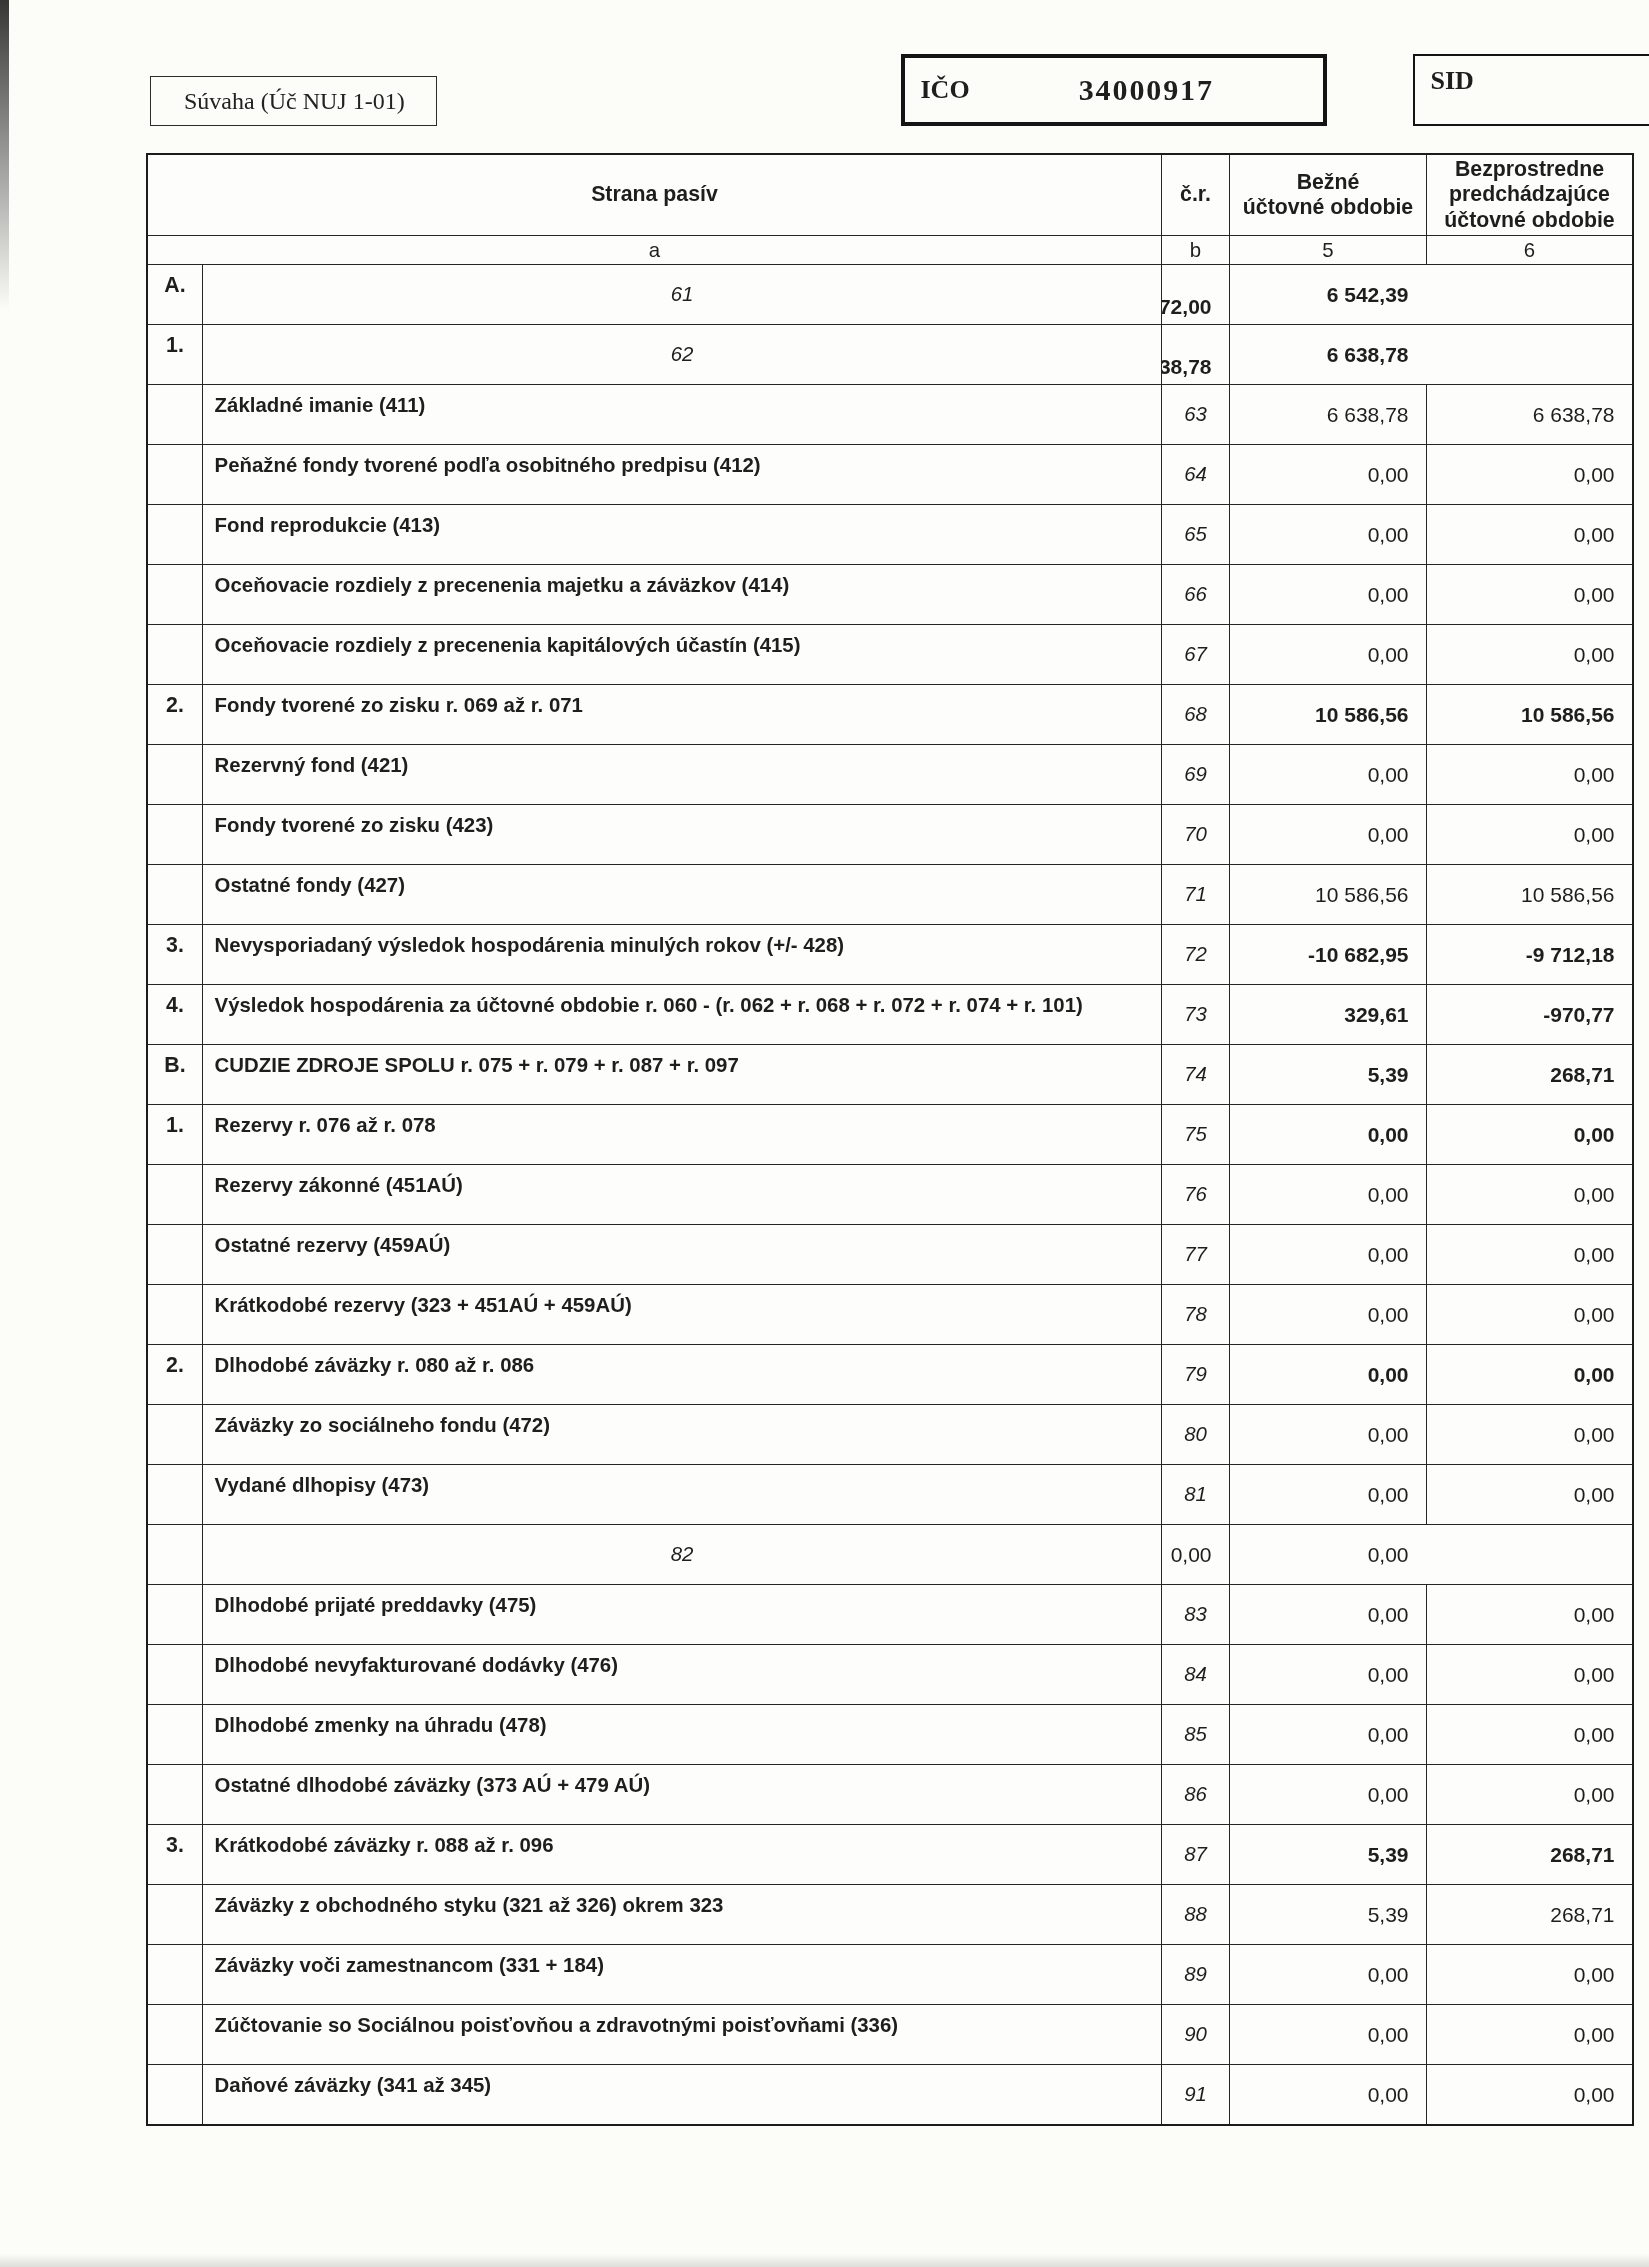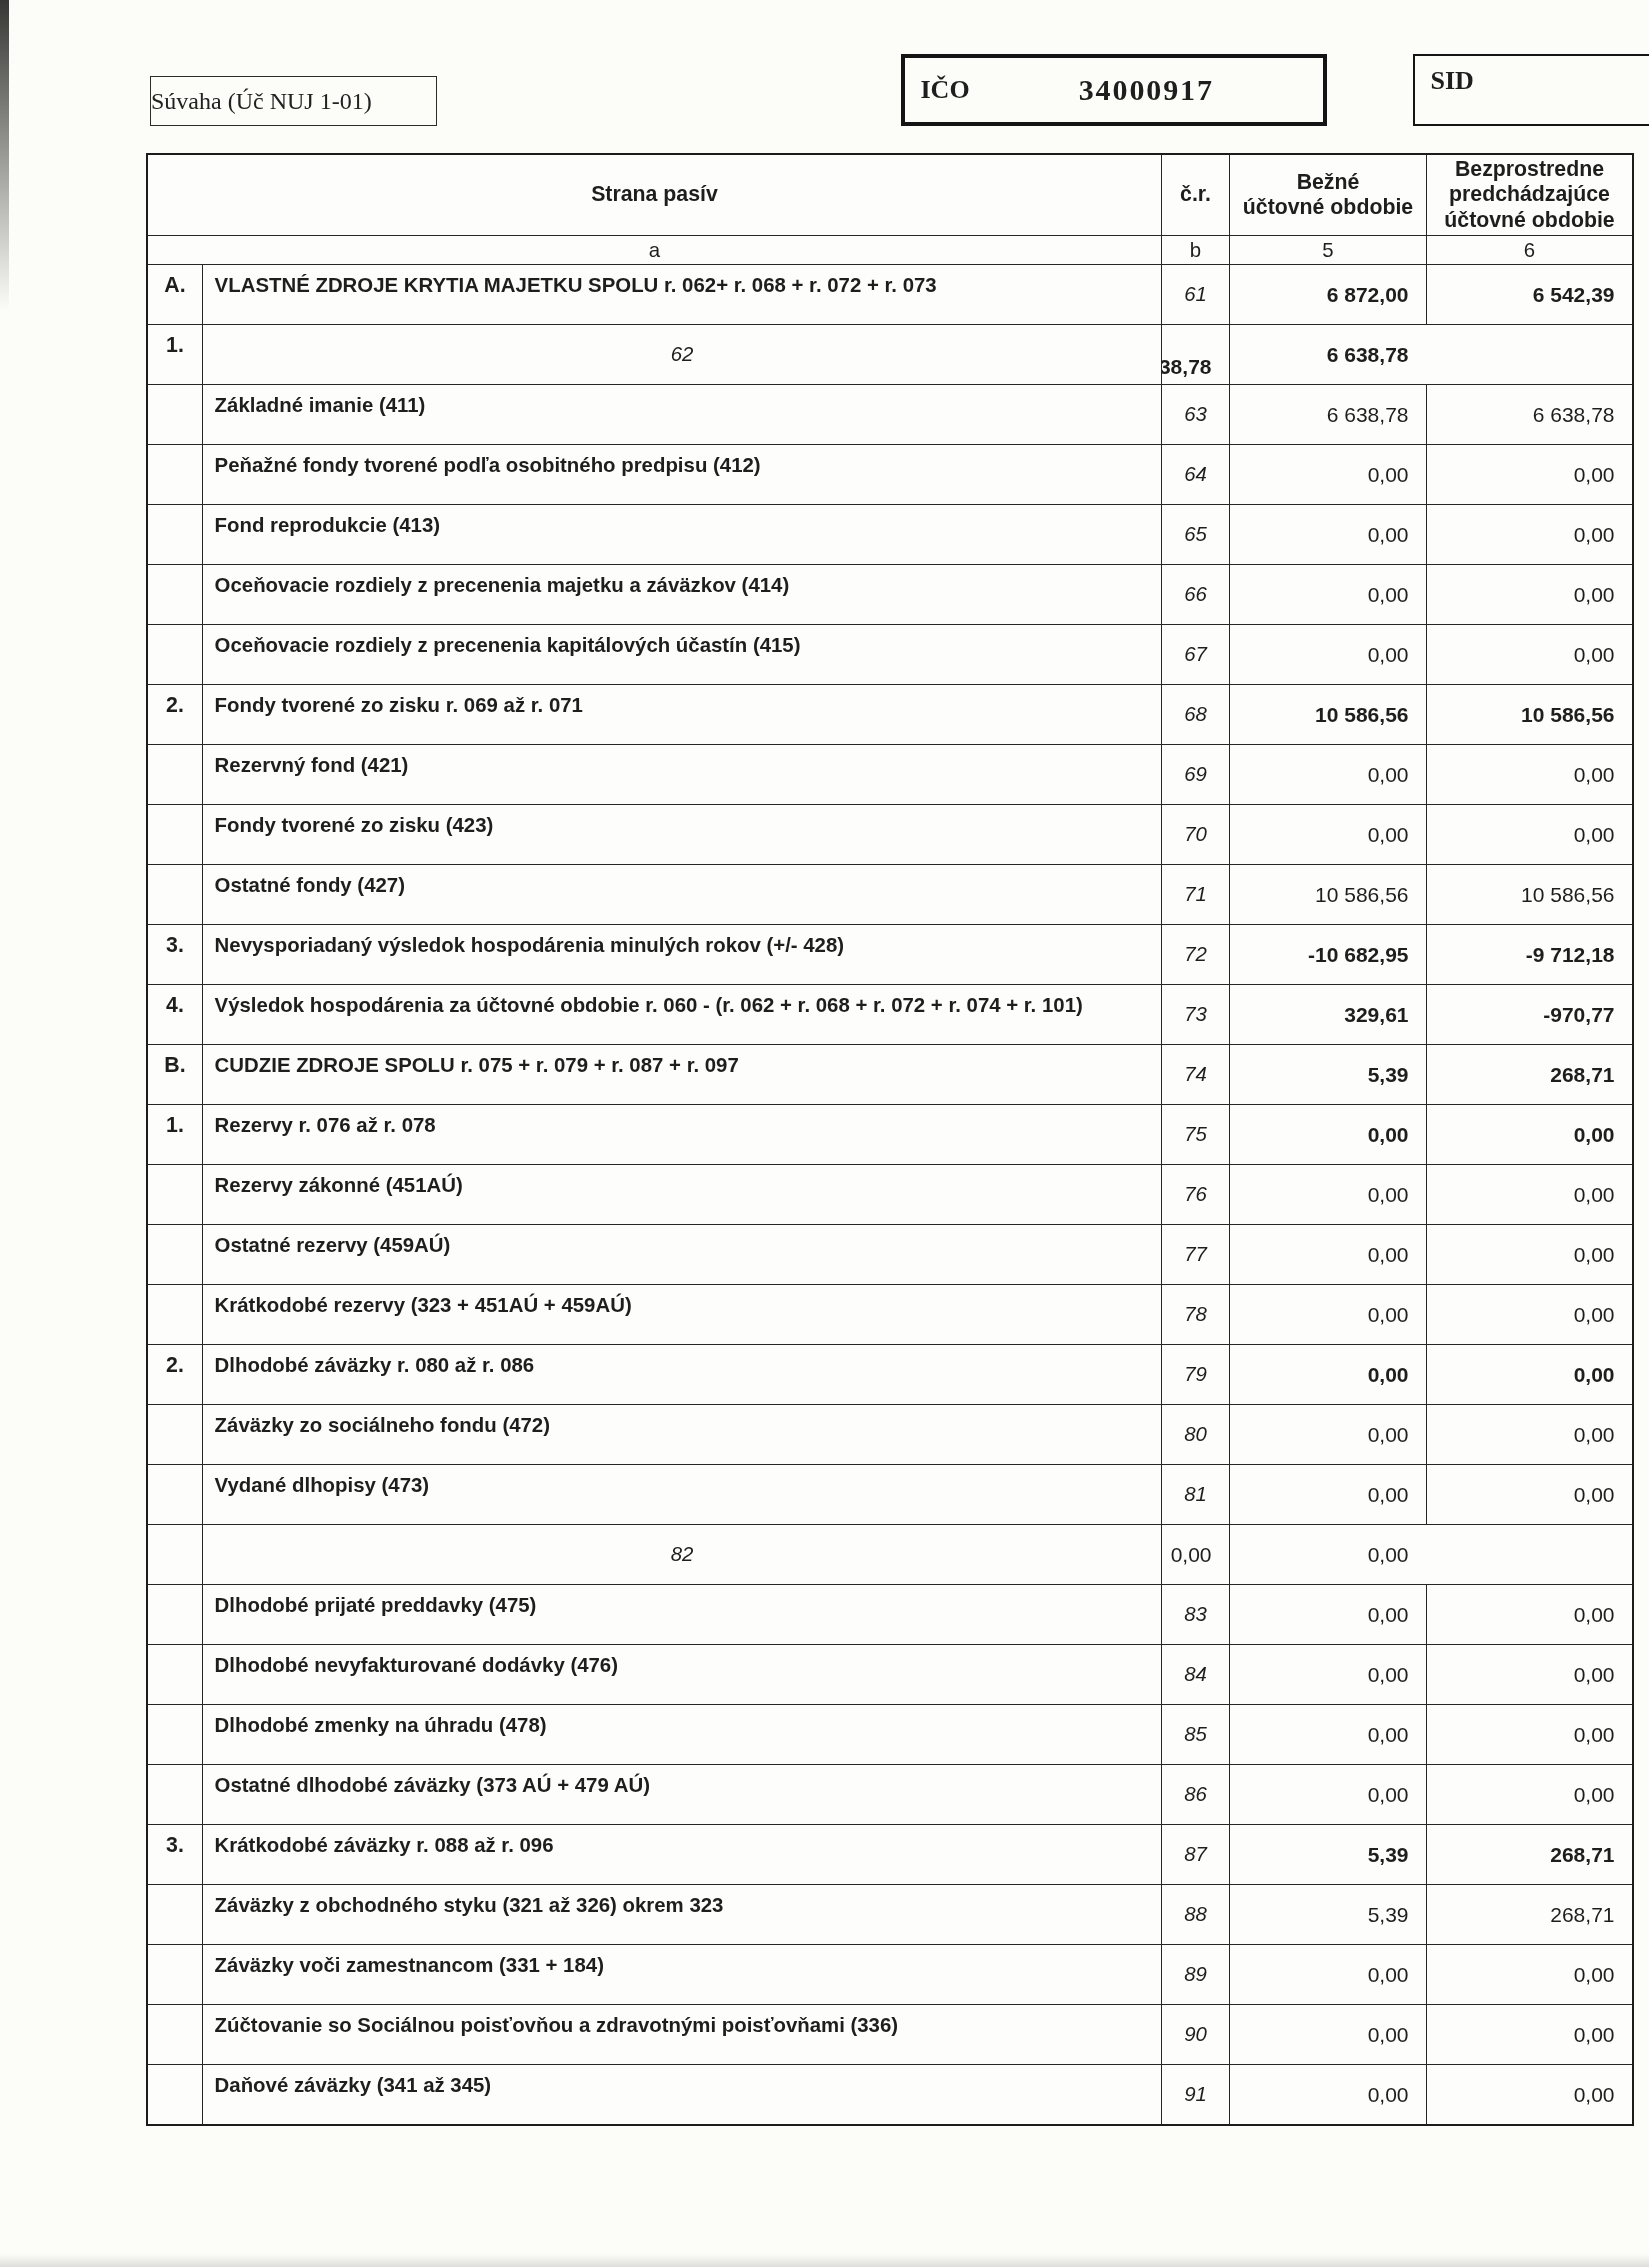--- a/index.html
+++ b/index.html
@@ -21,21 +21,21 @@
     background:linear-gradient(180deg, rgba(20,20,18,.85), rgba(20,20,18,0));
   }
   .edge-bottom {
     position:absolute; left:0; bottom:0; width:100%; height:13.6px;
     background:linear-gradient(0deg, rgba(120,120,115,.25), rgba(120,120,115,0));
   }
 
   
   .form-title-box {
     position:absolute; left:150px; top:76px; width:287px; height:50px;
-    border:1.9px solid #2c2c2a; display:flex; align-items:center; padding-left:0;
+    border:1.9px solid #2c2c2a; display:flex; align-items:center; padding-left:33px;
     font-family:"Liberation Serif", serif; font-size:24px; color:#222;
   }
   .ico-box {
     position:absolute; left:901px; top:54px; width:426px; height:72px;
     border:4.9px solid #141414; display:flex; align-items:center;
     font-family:"Liberation Serif", serif;
   }
   .ico-label { font-weight:bold; font-size:26px; margin-left:15.5px; }
   .ico-value { flex:1; text-align:center; font-weight:bold; font-size:30px; letter-spacing:1.9px; }
   .sid-box {
@@ -134,21 +134,20 @@
     <div class="h-row2">
       <div>a</div>
       <div>b</div>
       <div>5</div>
       <div>6</div>
     </div>
 
     <div id="rows-container">
   <div class="t-row bold">
     <div class="cell letter">A.</div>
-    <div class="cell label">VLASTNÉ ZDROJE KRYTIA MAJETKU SPOLU r. 062+ r. 068 + r. 072 + r. 073</div>
     <div class="cell line">61</div>
     <div class="cell val">6 872,00</div>
     <div class="cell val">6 542,39</div>
   </div>
 
   <div class="t-row bold">
     <div class="cell letter">1.</div>
     <div class="cell line">62</div>
     <div class="cell val">6 638,78</div>
     <div class="cell val">6 638,78</div>

